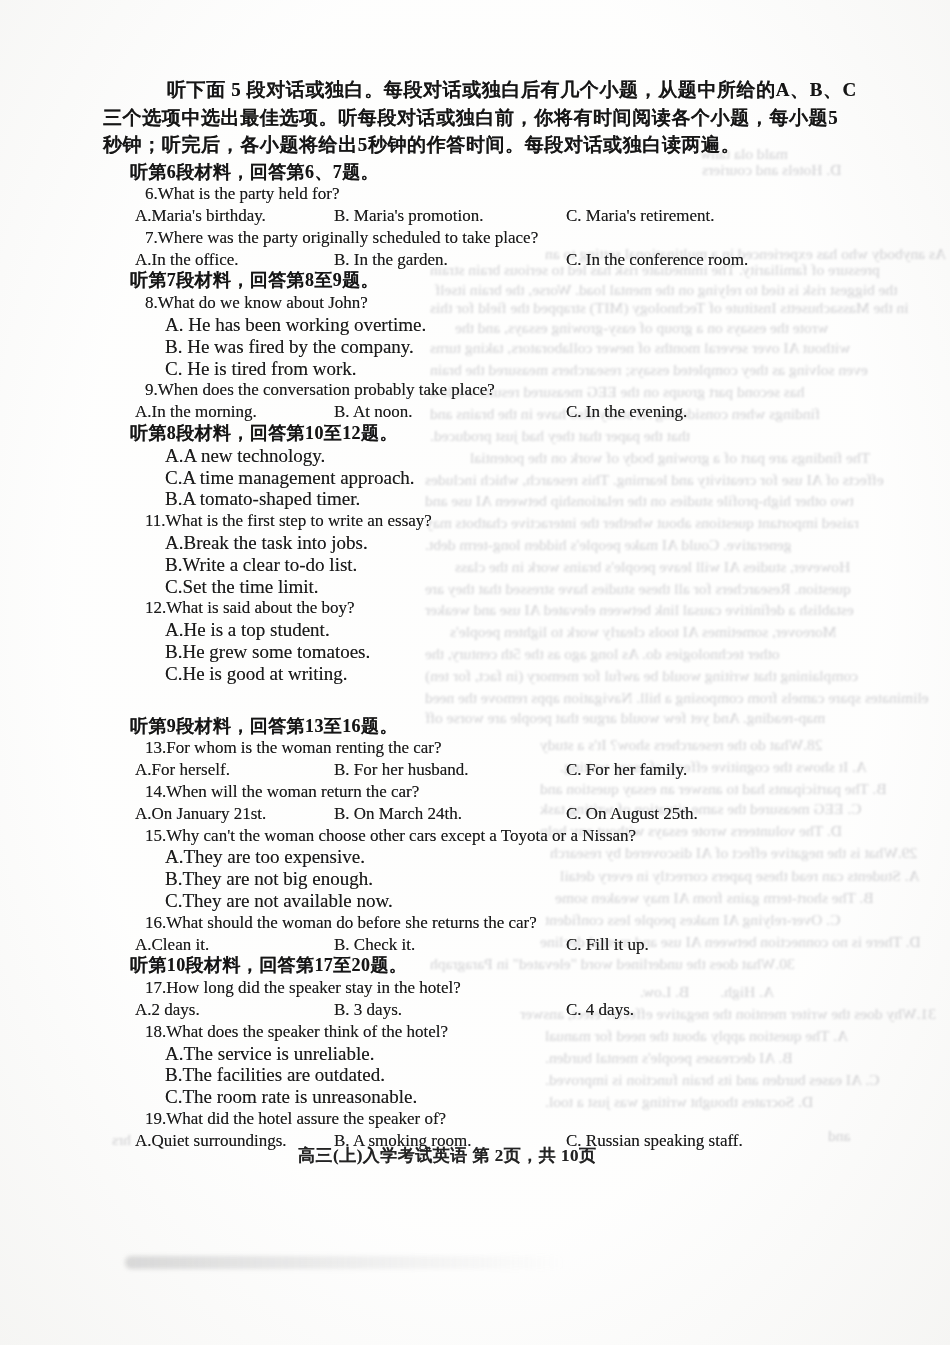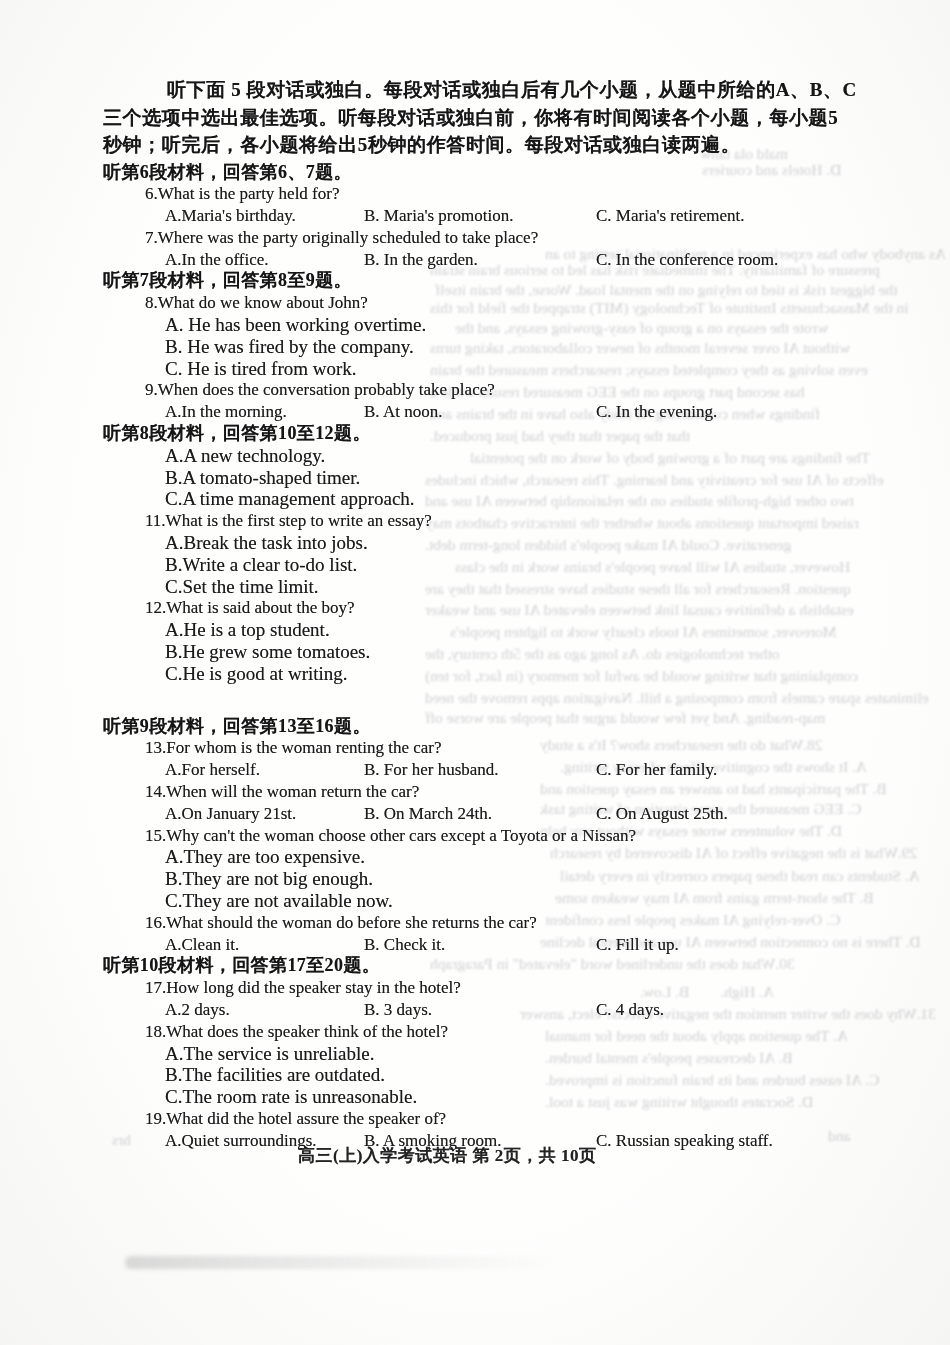--- a/index.html
+++ b/index.html
@@ -54,37 +54,38 @@
     height: 27.5px;
     letter-spacing: 0.6px;
     color: #161616;
     white-space: nowrap;
   }
   .intro-line.indent { padding-left: 64px; }
 
   .sections { margin-top: 3px; }
   .section.gap-before { margin-top: 31px; }
   .sec-header {
+    margin-left: 27px;
     font-weight: 700;
     font-size: 18px;
     line-height: 21.8px;
     height: 21.8px;
     letter-spacing: 0.4px;
     color: #151515;
     white-space: nowrap;
   }
   .q-line {
     margin-left: 42px;
     font-size: 17px;
     line-height: 21.8px;
     height: 21.8px;
     white-space: nowrap;
   }
   .opts { margin-left: 62px; }
-  .opts.row { display: flex; }
+  .opts.row { display: flex; margin-left: 32px; }
   .opts.row .opt {
     font-size: 17px; line-height: 21.8px; height: 21.8px; white-space: nowrap;
   }
   .opts.row .o0 { width: 199px; }
   .opts.row .o1 { width: 232px; }
   .opts.row .o2 { flex: 1; }
   .opts.stack .opt {
     display: block;
     font-size: 19px; line-height: 21.8px; height: 21.8px; white-space: nowrap;
   }
@@ -199,22 +200,22 @@
               </div>
   </div>
           </div>
   </div>
         <div class="section">
     <div class="sec-header">听第8段材料，回答第10至12题。</div>
     <div class="questions">
             <div class="question">
     <div class="opts stack">
                 <span class="opt o0">A.A new technology.</span>
+                <span class="opt o2">C.A time management approach.</span>
                 <span class="opt o1">B.A tomato-shaped timer.</span>
-                <span class="opt o2">C.A time management approach.</span>
               </div>
   </div>
             <div class="question">
     <div class="q-line">11.What is the first step to write an essay?</div>
     <div class="opts stack">
                 <span class="opt o0">A.Break the task into jobs.</span>
                 <span class="opt o1">B.Write a clear to-do list.</span>
                 <span class="opt o2">C.Set the time limit.</span>
               </div>
   </div>

